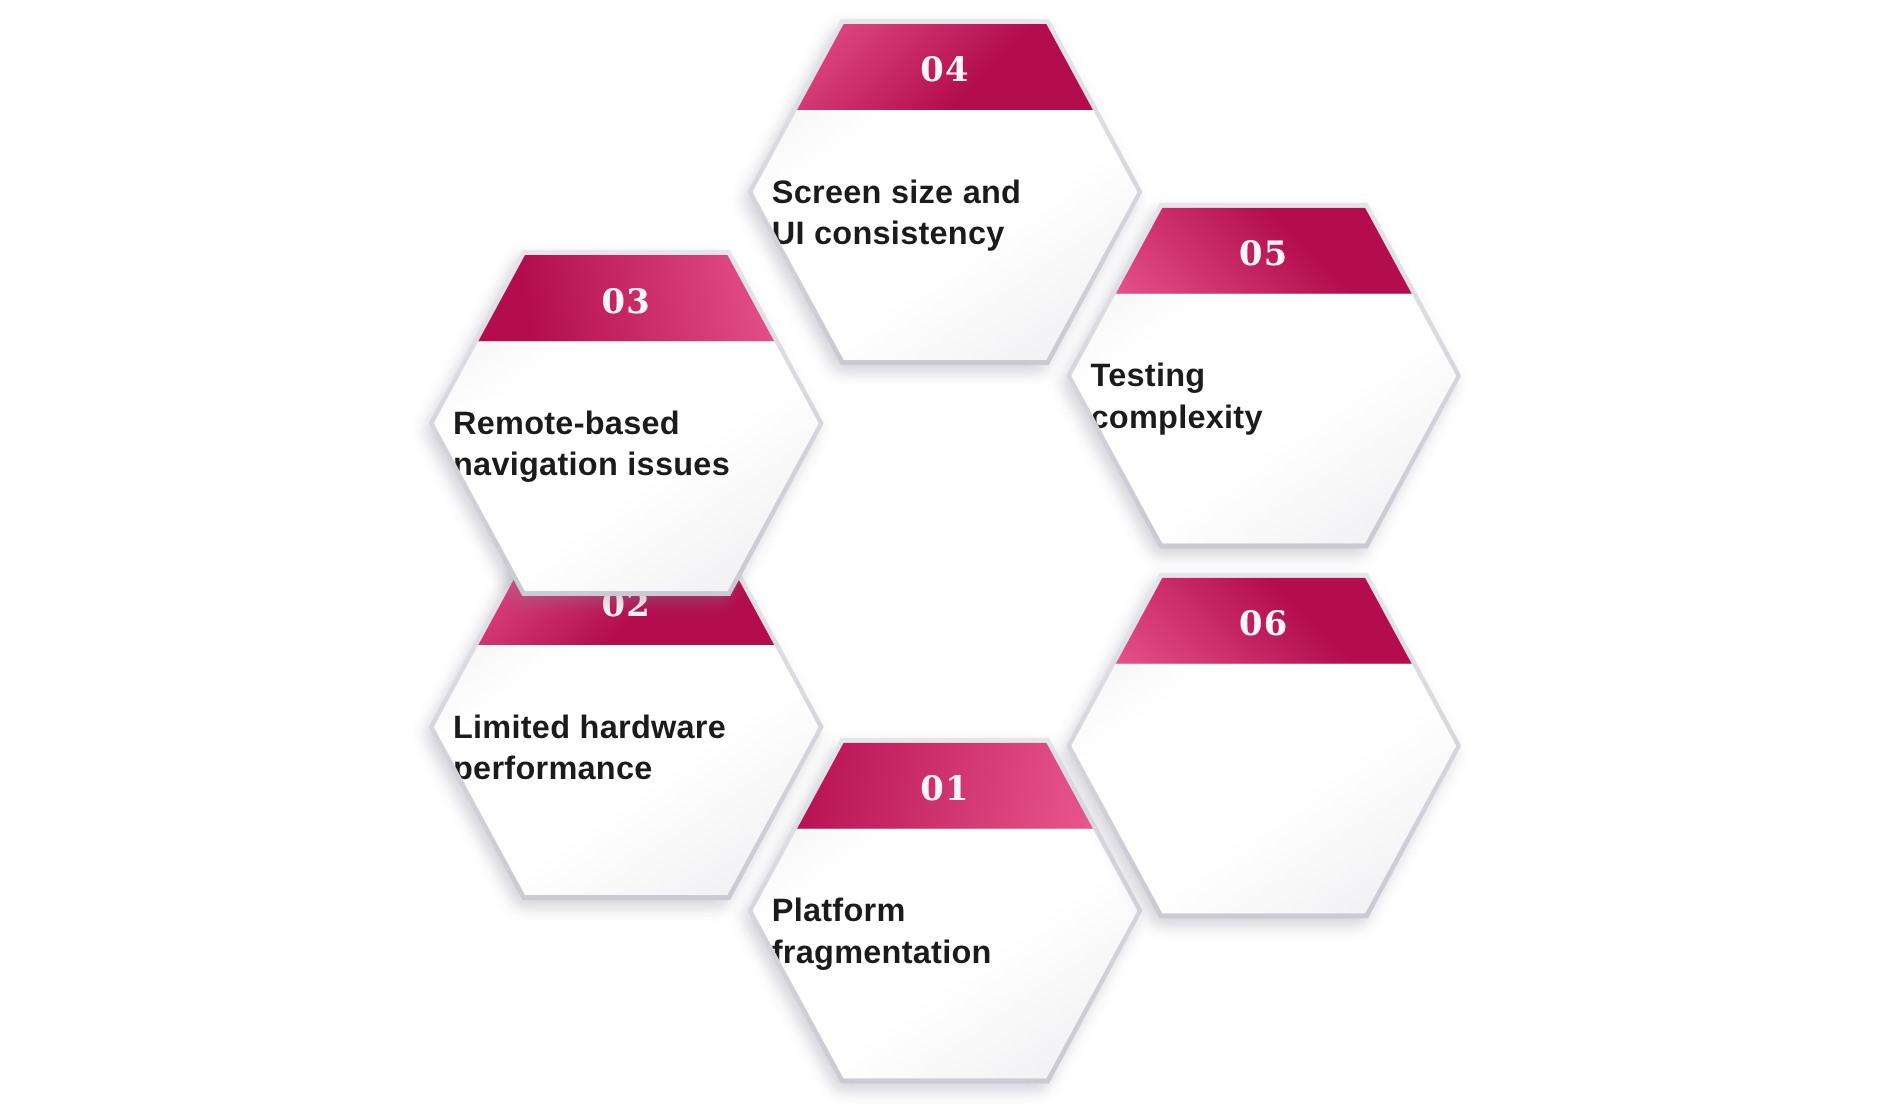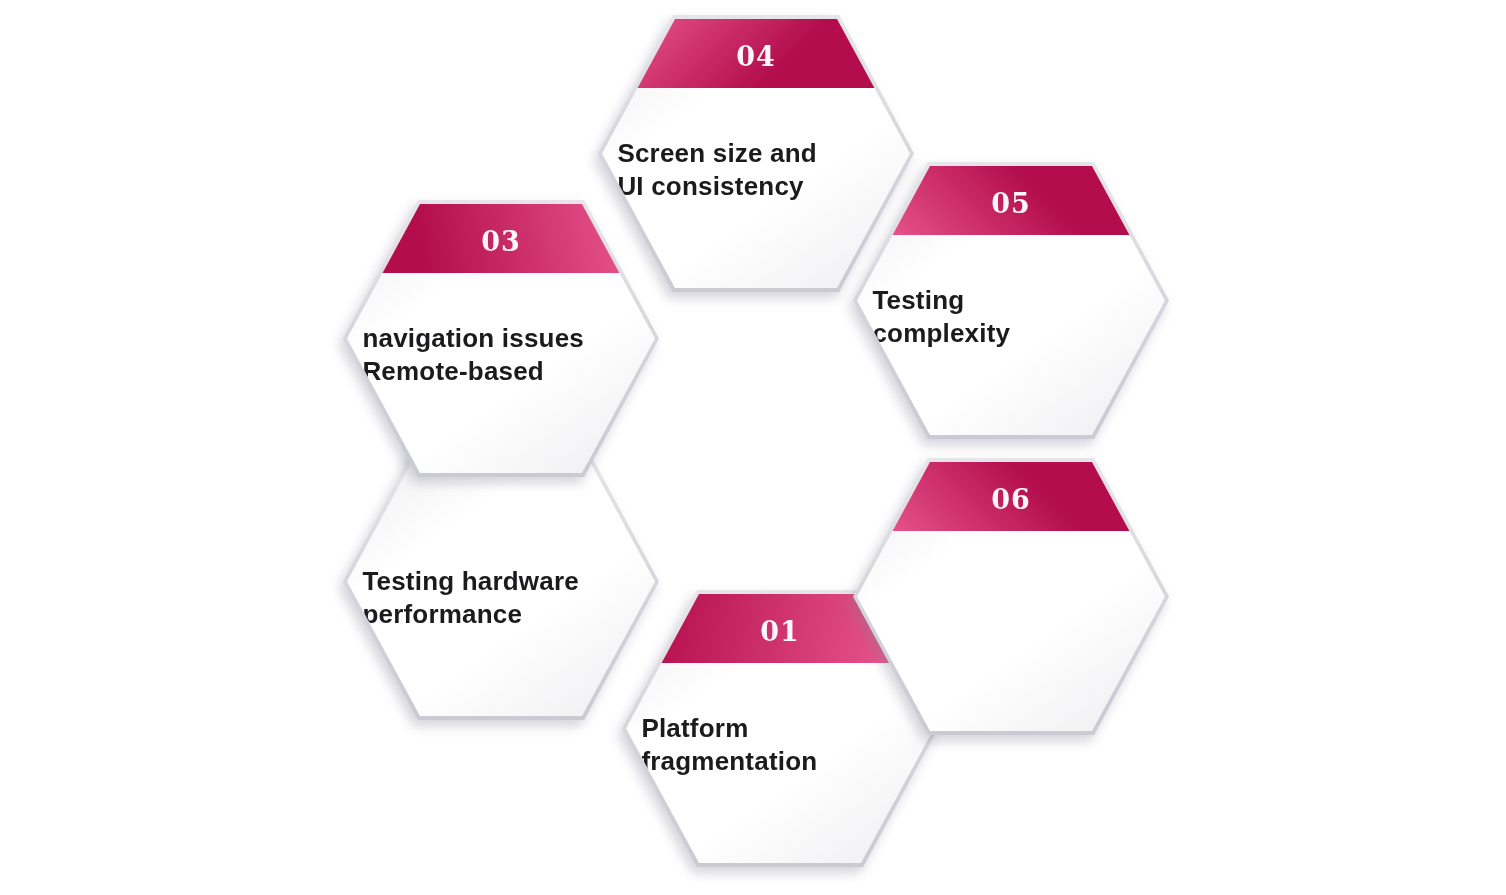--- a/index.html
+++ b/index.html
@@ -86,21 +86,21 @@
 
   
   .g1 .band { background: linear-gradient(100deg, var(--accent-dark) 8%,  var(--accent-light) 98%); }
   .g2 .band { background: linear-gradient(135deg, var(--accent-light) 0%, var(--accent-dark) 55%); }
   .g3 .band { background: linear-gradient(80deg,  var(--accent-dark) 25%, var(--accent-light) 100%); }
   .g4 .band { background: linear-gradient(135deg, var(--accent-light) 0%, var(--accent-dark) 60%); }
   .g5 .band { background: linear-gradient(45deg,  var(--accent-light) 0%, var(--accent-dark) 60%); }
   .g6 .band { background: linear-gradient(45deg,  var(--accent-light) 0%, var(--accent-dark) 60%); }
 
   
-  .pos-1 { left: 622px; top: 590px; z-index: 1; }  
+  .pos-1 { left: 598px; top: 590px; z-index: 1; }  
   .pos-2 { left: 343px; top: 443px; z-index: 2; }  
   .pos-3 { left: 343px; top: 176px; z-index: 3; margin-top: 24px; }  
   .pos-4 { left: 598px; top: 15px;  z-index: 4; }  
   .pos-5 { left: 853px; top: 162px; z-index: 3; }  
   .pos-6 { left: 853px; top: 458px; z-index: 2; }  
 </style>
 </head>
 <body>
 
 <div class="canvas">
@@ -114,36 +114,39 @@
       <div class="label">
         <span>Platform</span>
         <span>fragmentation</span>
       </div>
     </div>
   </div>
 
   <div class="hex pos-2 g2">
     <div class="hex-outer"></div>
     <div class="hex-body">
+      <div class="band">
+        <span class="num">02</span>
+      </div>
       <div class="label">
-        <span>Testing hardware</span>
+        <span>Limited hardware</span>
         <span>performance</span>
       </div>
     </div>
   </div>
 
   <div class="hex pos-3 g3">
     <div class="hex-outer"></div>
     <div class="hex-body">
       <div class="band">
         <span class="num">03</span>
       </div>
       <div class="label">
+        <span>Remote-based</span>
         <span>navigation issues</span>
-        <span>Remote-based</span>
       </div>
     </div>
   </div>
 
   <div class="hex pos-4 g4">
     <div class="hex-outer"></div>
     <div class="hex-body">
       <div class="band">
         <span class="num">04</span>
       </div>

